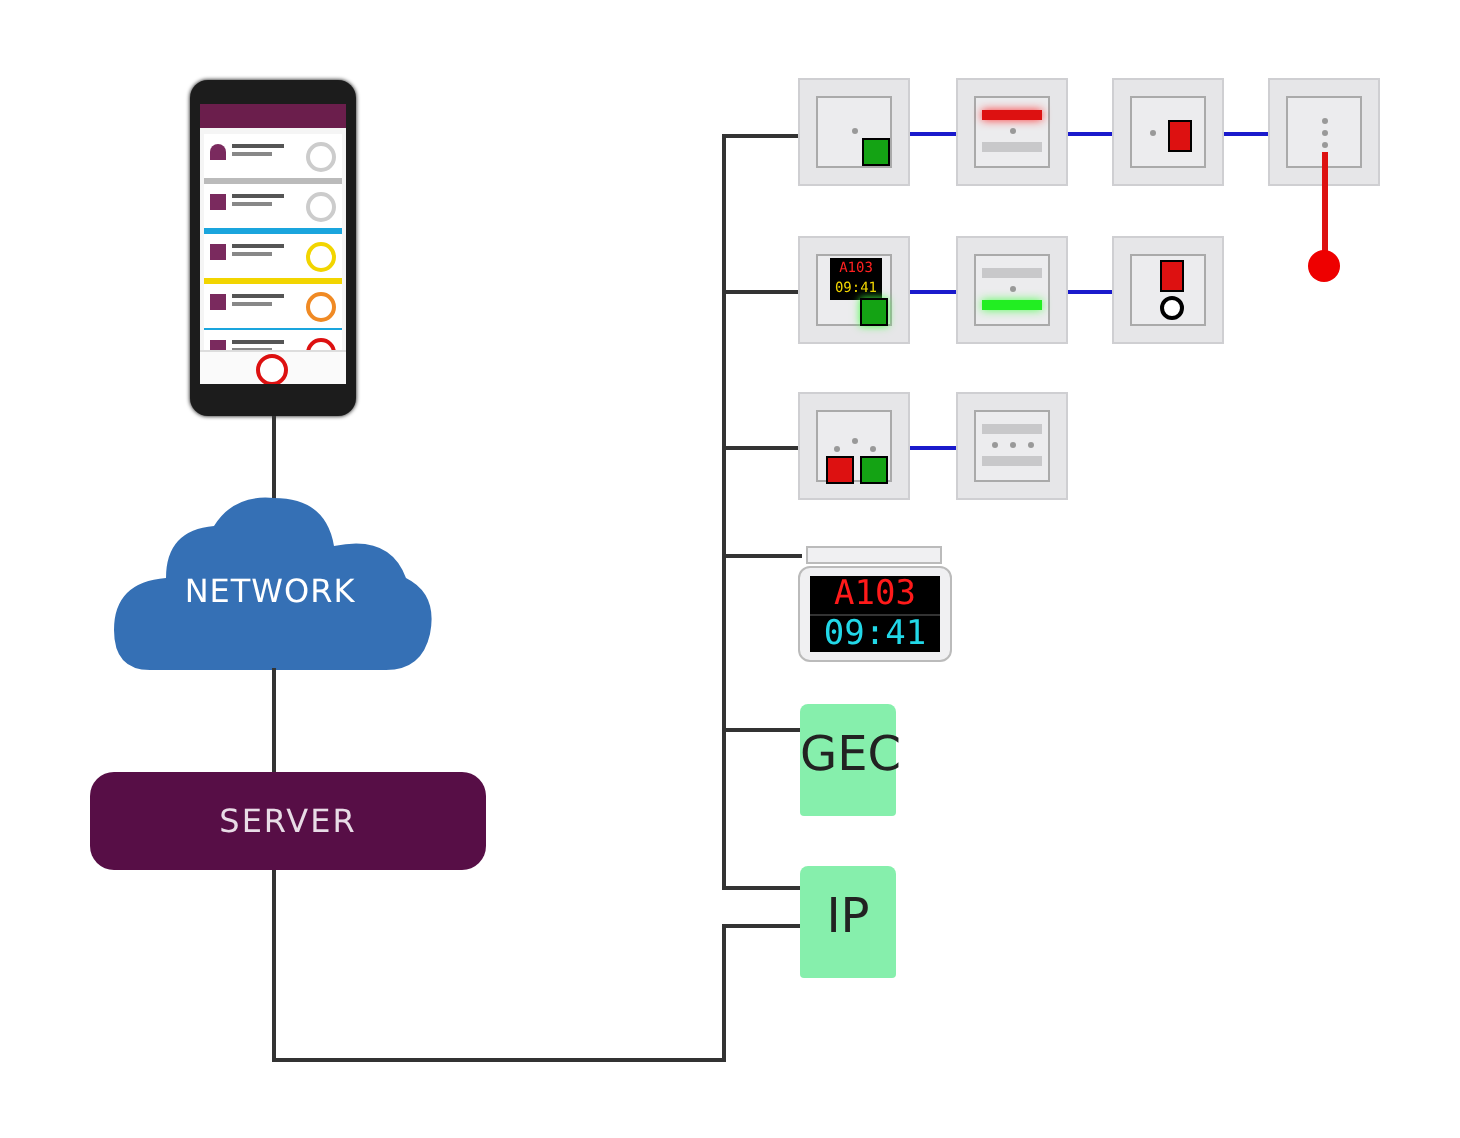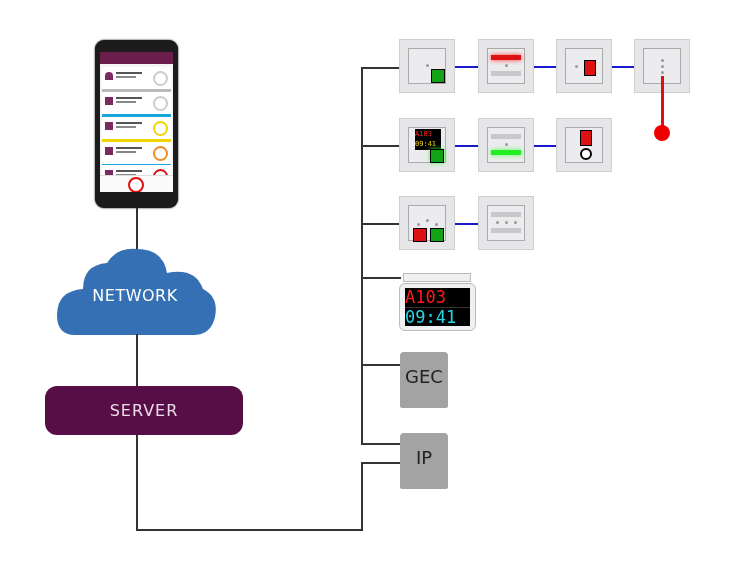--- a/index.html
+++ b/index.html
@@ -20,22 +20,22 @@
   
   .cloud-text { position:absolute; left:60px; top:286px; width:150px; text-align:center; color:#fff; font-size:16px; letter-spacing:0.5px; }
   .server { position:absolute; left:45px; top:386px; width:198px; height:49px; background:#570e46; border-radius:12px; color:#e8dce6; font-size:16px; text-align:center; line-height:49px; letter-spacing:1px; }
   
   .panel { position:absolute; width:56px; height:54px; background:#e6e6e8; border:1px solid #cfcfd2; box-sizing:border-box; }
   .panel .inner { position:absolute; left:8px; top:8px; width:38px; height:36px; border:1px solid #aaa; box-sizing:border-box; background:#ececee; }
   .dot { position:absolute; width:3px; height:3px; border-radius:50%; background:#999; }
   .grey-bar { position:absolute; height:5px; background:#c8c8ca; }
   .sq-green { position:absolute; width:12px; height:12px; background:#14a314; border:1px solid #000; }
   .sq-red { position:absolute; width:12px; height:12px; background:#dd1111; border:1px solid #000; }
-  .display { position:absolute; background:#000; font-family:"DejaVu Sans Mono", monospace; }
-  .gray-box { position:absolute; width:48px; height:56px; background:#a3a3a3; border-radius:4px 4px 2px 2px; color:#222; font-size:18px; text-align:center; line-height:50px; }
+  .display { position:absolute; background:#000; font-family:"DejaVu Sans Mono", monospace; text-align:center; }
+  .gray-box { position:absolute; width:48px; height:56px; background:#86efac; border-radius:4px 4px 2px 2px; color:#222; font-size:24px; text-align:center; line-height:50px; }
 </style>
 </head>
 <body>
 
 <div class="abs phone">
   <div class="screen">
     <div class="scr-head"></div>
     <div class="card" style="top:15px;border-bottom-color:#bbbbbb">
         <div class="ic" style="background:#7a2a5e;border-radius:50% 50% 0 0"></div>
         <div class="t1"></div>

